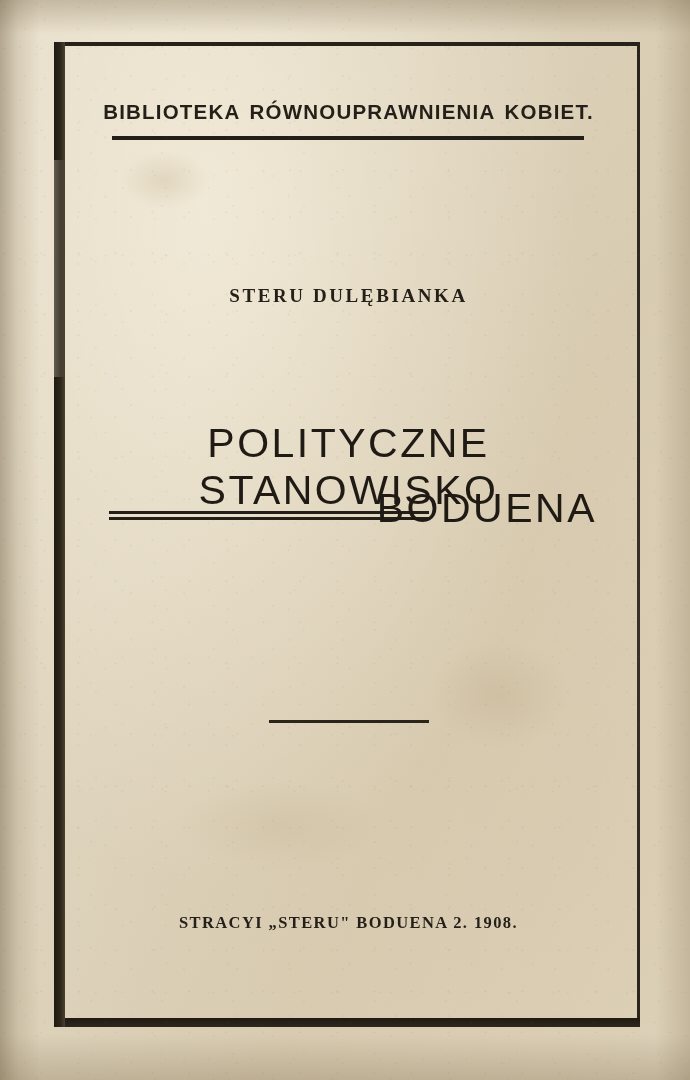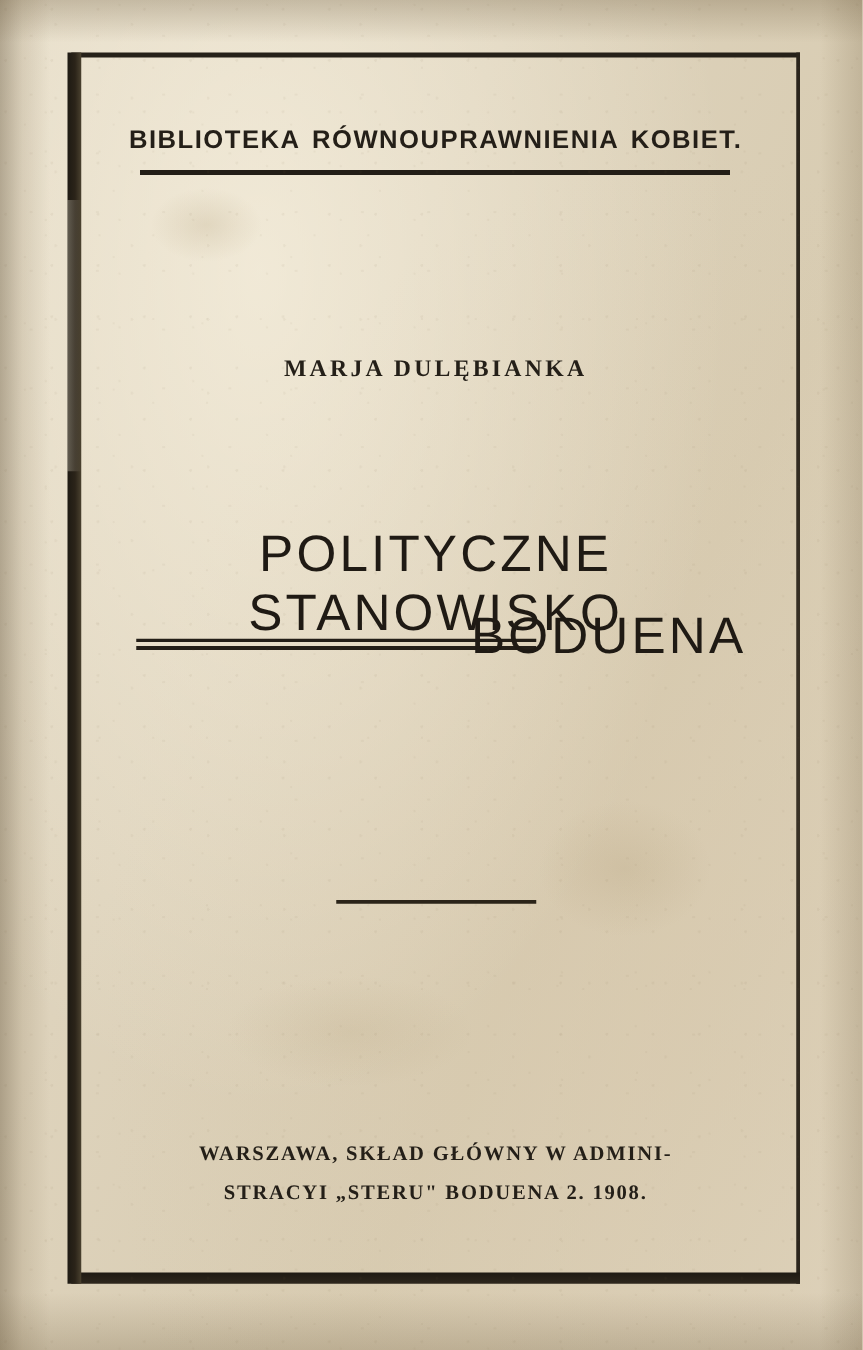--- a/index.html
+++ b/index.html
@@ -226,32 +226,31 @@
     <div class="rule" id="frame-right"></div>
     <div class="rule" id="frame-bottom"></div>
     <div class="rule" id="frame-left"></div>
   </div>
 
   <div id="content">
 
     <div class="series-title">BIBLIOTEKA RÓWNOUPRAWNIENIA KOBIET.</div>
     <div class="series-underline"></div>
 
-    <div class="author">MARJA DULĘBIANKA</div>
+    <div class="author">STERU DULĘBIANKA</div>
 
     <div class="title-line-1">POLITYCZNE STANOWISKO</div>
 
     <div class="title-line-2-wrap">
       <div class="title-dashrule"></div>
       <div class="title-line-2">BODUENA</div>
     </div>
 
     <div class="divider"></div>
 
     <div class="imprint">
-      <div>WARSZAWA, SKŁAD GŁÓWNY W ADMINI-</div>
       <div>STRACYI „STERU" BODUENA 2.  1908.</div>
     </div>
 
   </div>
 
   <div id="grain"></div>
 </div>
 
 </body></html>

